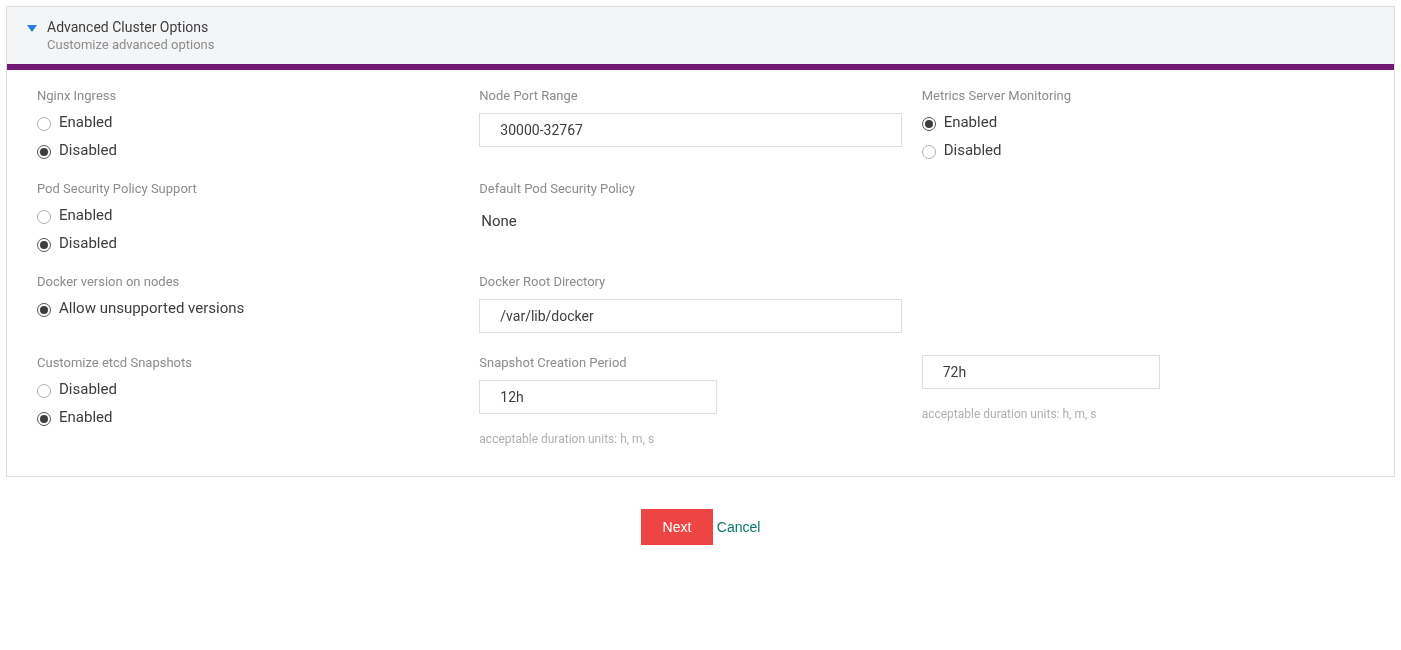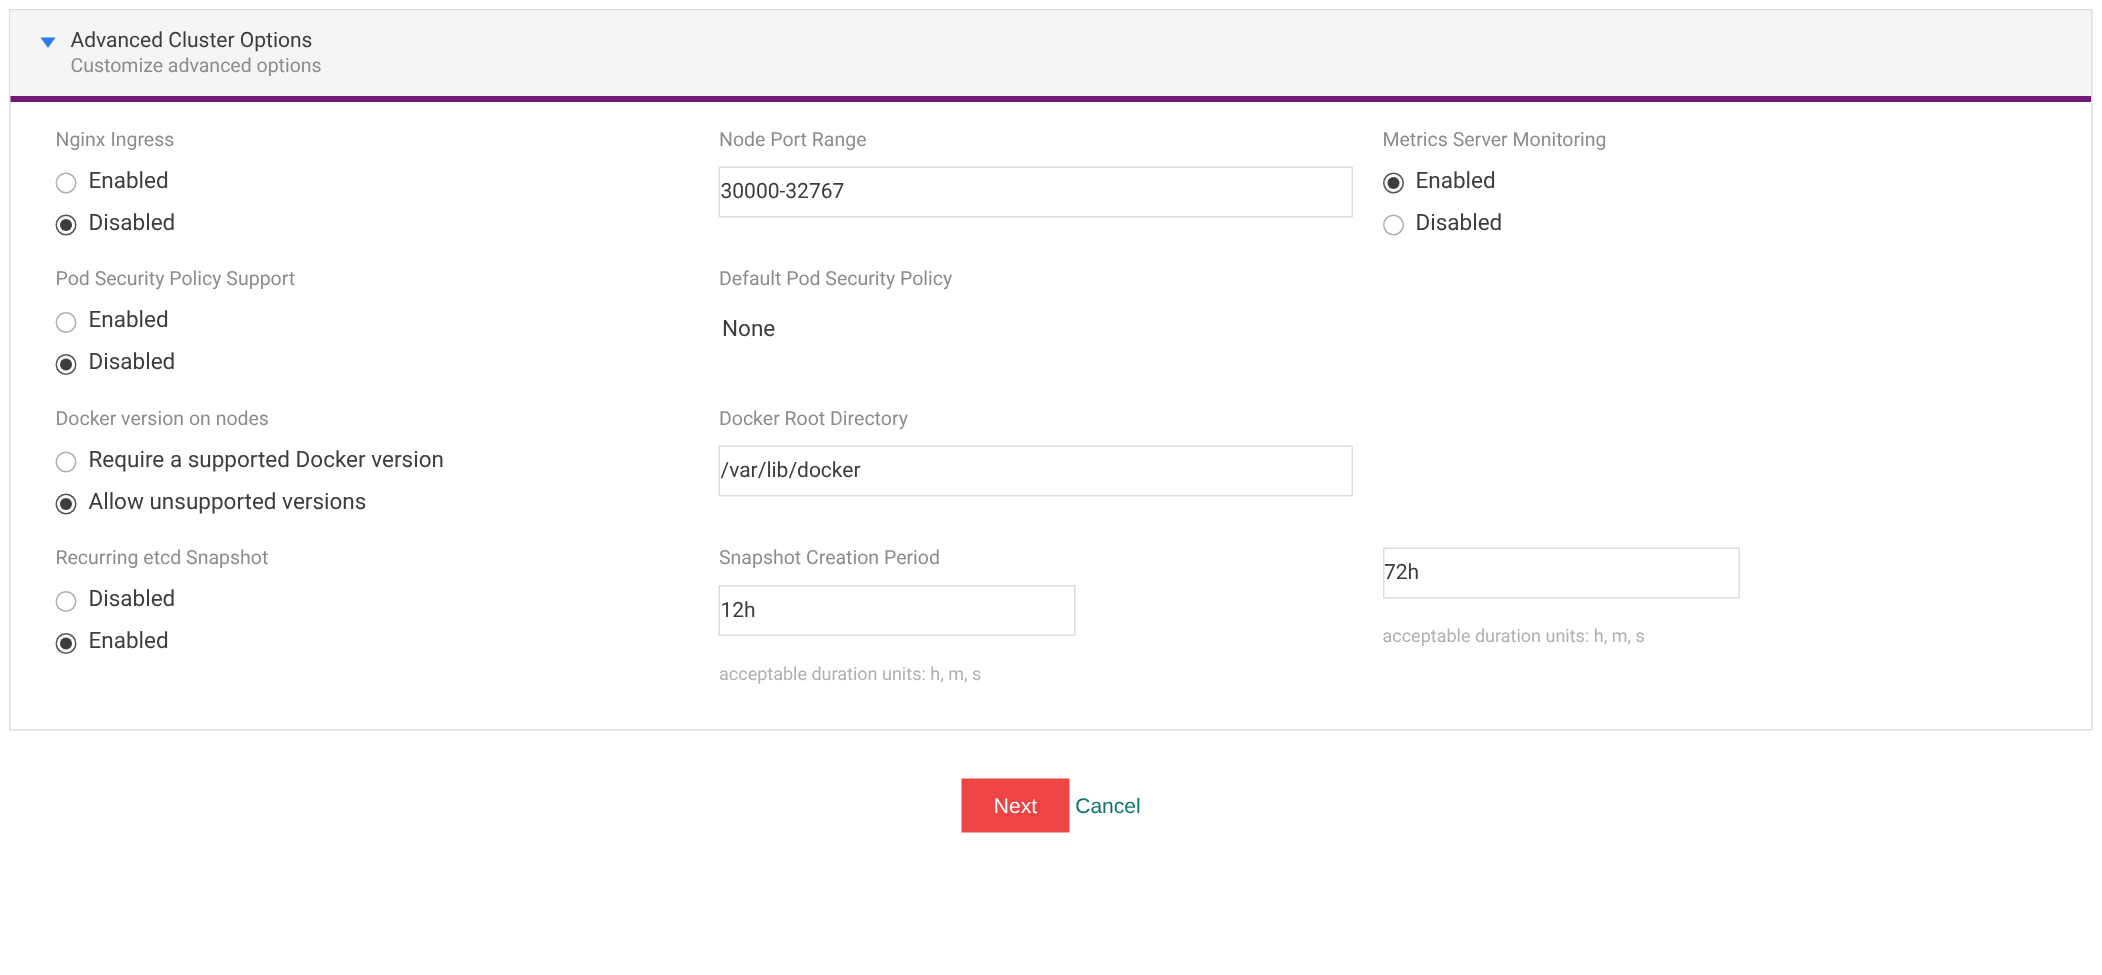--- a/index.html
+++ b/index.html
@@ -16,21 +16,21 @@
 }
 .panel {
   border: 1px solid #ddd;
   margin: 6px;
 }
 .panel-header {
   background: #f4f5f7;
   padding: 12px 20px;
   display: flex;
   align-items: flex-start;
-  border-bottom: 4px solid #701a75;
+  border-bottom: 6px solid #701a75;
 }
 .collapse-toggle {
   color: #2d7aec;
   margin-right: 10px;
   margin-top: 4px;
   cursor: pointer;
 }
 .collapse-toggle svg {
   width: 10px;
   height: 10px;
@@ -98,21 +98,21 @@
   top: 2px;
   left: 2px;
 }
 .radio-text {
   font-size: 15px;
   color: #3d3d3d;
 }
 .text-input {
   width: 100%;
   max-width: 435px;
-  padding: 8px 0;
+  padding: 8px 20px;
   border: 1px solid #ddd;
   font-size: 14px;
   font-family: inherit;
   color: #3d3d3d;
   background: #fff;
 }
 .text-input.narrow {
   max-width: 238px;
 }
 .static-value {
@@ -213,40 +213,36 @@
         <div class="static-value">None</div>
       </div>
 
       <div class="form-col"></div>
     </div>
 
     <div class="form-row">
       <div class="form-col">
         <span class="field-label">Docker version on nodes</span>
         <div class="radio-option">
-          <span class="radio-circle"></span>
-          <span class="radio-text">Require a supported Docker version</span>
-        </div>
-        <div class="radio-option">
           <span class="radio-circle checked"></span>
           <span class="radio-text">Allow unsupported versions</span>
         </div>
       </div>
 
       <div class="form-col">
         <span class="field-label">Docker Root Directory</span>
         <input type="text" class="text-input" value="/var/lib/docker" style="">
       </div>
 
       <div class="form-col"></div>
     </div>
 
     <div class="form-row">
       <div class="form-col">
-        <span class="field-label">Recurring etcd Snapshot</span>
+        <span class="field-label">Customize etcd Snapshots</span>
         <div class="radio-option">
           <span class="radio-circle"></span>
           <span class="radio-text">Disabled</span>
         </div>
         <div class="radio-option">
           <span class="radio-circle checked"></span>
           <span class="radio-text">Enabled</span>
         </div>
       </div>
 

